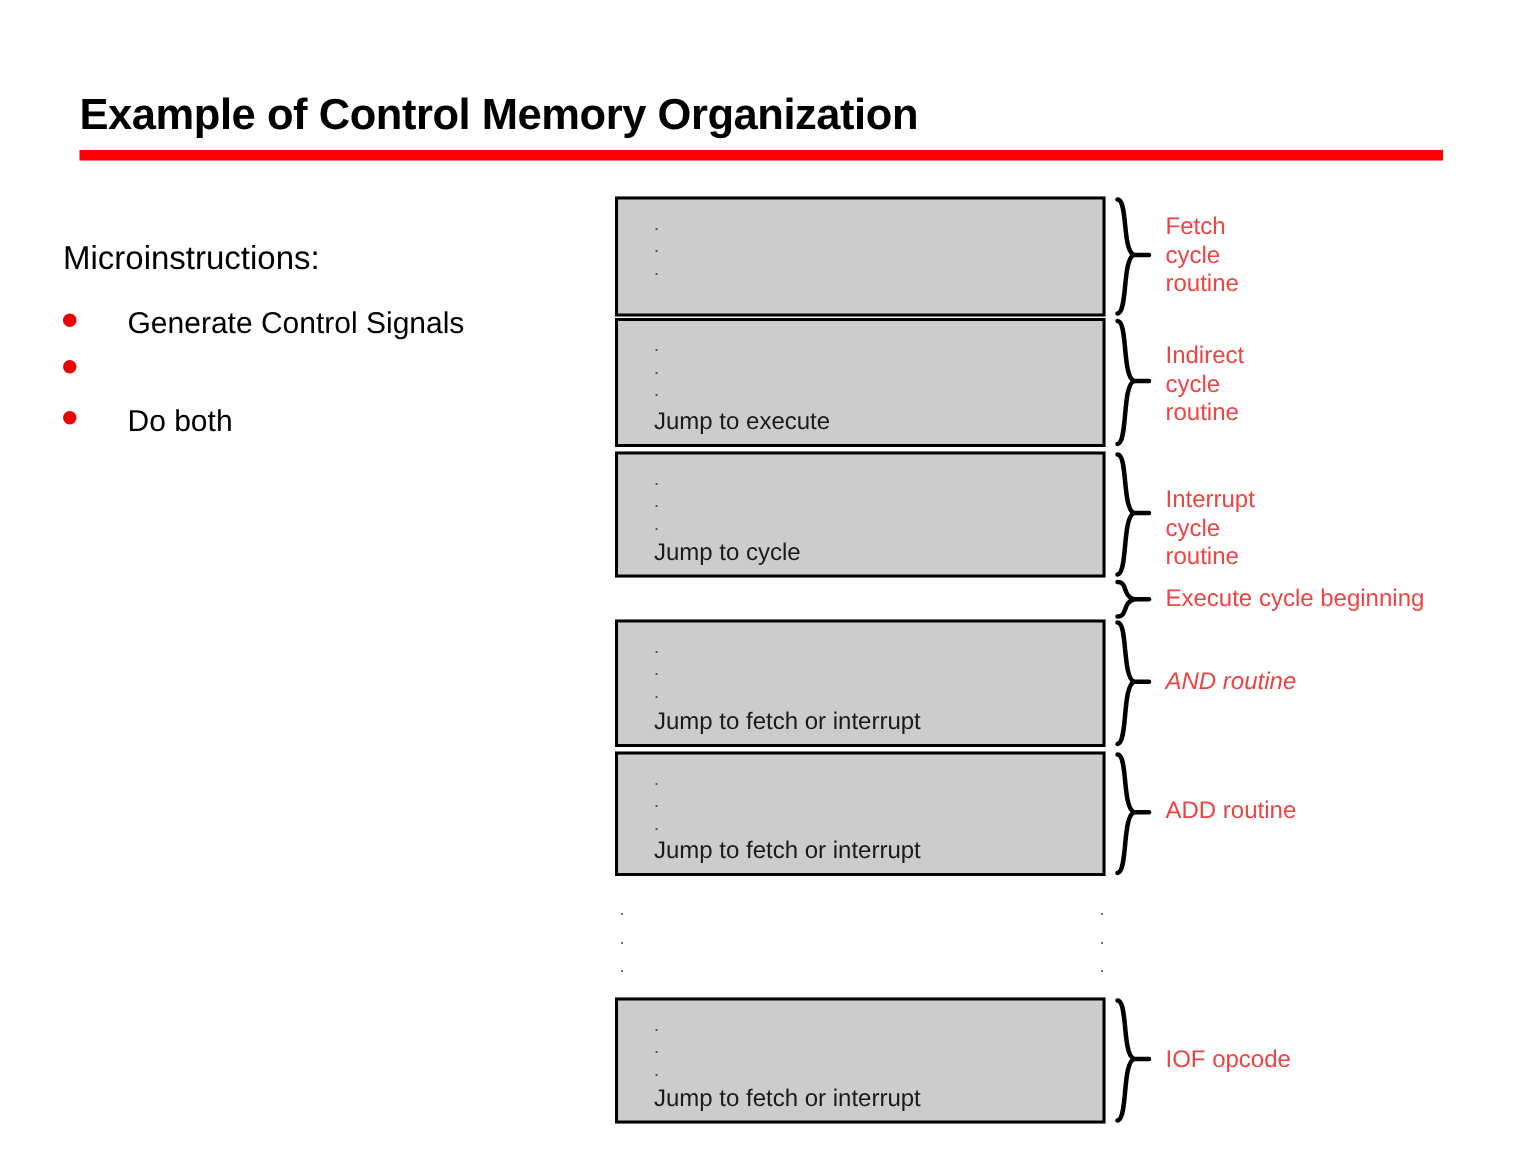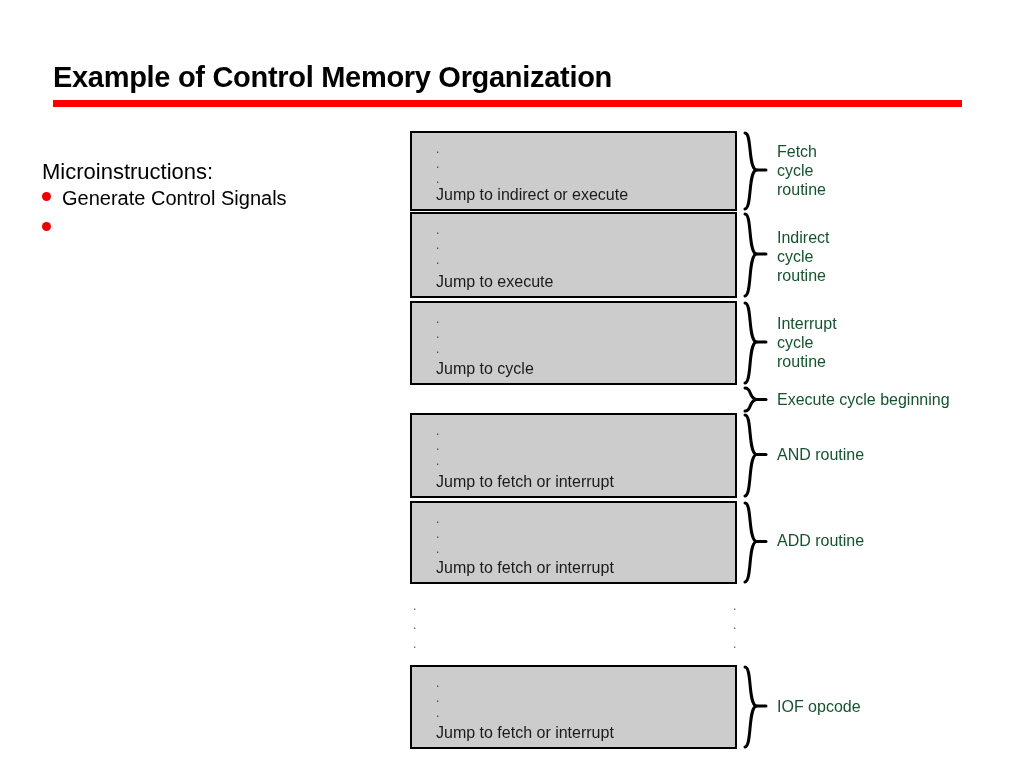--- a/index.html
+++ b/index.html
@@ -43,26 +43,28 @@
   #left-panel {
     position: absolute;
     left: 42px;
     top: 158px;
     width: 340px;
   }
   #intro-heading {
     font-size: 22px;
     line-height: 28px;
     color: #000000;
+    margin-bottom: 18px;
     white-space: nowrap;
   }
   .bullet-row {
     display: flex;
     align-items: baseline;
     margin-bottom: 16px;
+    gap: 23px;
   }
   .bullet-dot {
     flex: 0 0 auto;
     width: 9px;
     height: 9px;
     border-radius: 50%;
     background: #ee0000;
     margin-right: 11px;
     position: relative;
     top: -4px;
@@ -121,21 +123,21 @@
     position: absolute;
     left: 331px;
   }
   .brace svg { display: block; }
 
   .group-label {
     position: absolute;
     left: 367px;
     font-size: 16px;
     line-height: 19px;
-    color: #14532d;
+    color: #ef4444;
     white-space: pre-line;
   }
 
   
   .gap-dots {
     position: absolute;
     font-size: 12px;
     line-height: 19px;
     color: #555555;
   }
@@ -152,31 +154,34 @@
 
   <div class="bullet-row">
     <span class="bullet-dot"></span>
     <span class="bullet-text">Generate Control Signals</span>
   </div>
 
   <div class="bullet-row">
     <span class="bullet-dot"></span>
   </div>
 
+  <div class="bullet-row">
+    <span class="bullet-dot"></span>
+    <span class="bullet-text">Do both</span>
+  </div>
 </div>
 
 <div id="diagram">
 
   <div class="mem-block" style="top:0px; height:80px;">
     <div class="dots-col">
       <span>.</span>
       <span>.</span>
       <span>.</span>
     </div>
-    <div class="block-label">Jump to indirect or execute</div>
   </div>
   <div class="brace" style="top:0px;">
     <svg width="28" height="80" viewBox="0 0 28 80" aria-hidden="true">
       <path d="M4 2 C 11 2, 7 36, 15 39 C 7 42, 11 77, 4 78" fill="none" stroke="#000000" stroke-width="3" stroke-linecap="round"></path>
       <path d="M15 39 L 25 39" fill="none" stroke="#000000" stroke-width="3" stroke-linecap="round"></path>
     </svg>
   </div>
   <div class="group-label" style="top:11px;">Fetch
 cycle
 routine</div>
@@ -206,21 +211,21 @@
       <span>.</span>
     </div>
     <div class="block-label">Jump to cycle</div>
   </div>
   <div class="brace" style="top:170px;">
     <svg width="28" height="84" viewBox="0 0 28 84" aria-hidden="true">
       <path d="M4 2 C 11 2, 7 38, 15 41 C 7 44, 11 81, 4 82" fill="none" stroke="#000000" stroke-width="3" stroke-linecap="round"></path>
       <path d="M15 41 L 25 41" fill="none" stroke="#000000" stroke-width="3" stroke-linecap="round"></path>
     </svg>
   </div>
-  <div class="group-label" style="top:183px;">Interrupt
+  <div class="group-label" style="top:193px;">Interrupt
 cycle
 routine</div>
 
   <div class="brace" style="top:255px;">
     <svg width="28" height="27" viewBox="0 0 28 27" aria-hidden="true">
       <path d="M4 2 C 11 2, 7 11, 15 13.5 C 7 16, 11 25, 4 25" fill="none" stroke="#000000" stroke-width="3" stroke-linecap="round"></path>
       <path d="M15 13.5 L 25 13.5" fill="none" stroke="#000000" stroke-width="3" stroke-linecap="round"></path>
     </svg>
   </div>
   <div class="group-label" style="top:259px;text-align:center;">Execute cycle beginning</div>
@@ -232,21 +237,21 @@
       <span>.</span>
     </div>
     <div class="block-label">Jump to fetch or interrupt</div>
   </div>
   <div class="brace" style="top:282px;">
     <svg width="28" height="85" viewBox="0 0 28 85" aria-hidden="true">
       <path d="M4 2 C 11 2, 7 38, 15 41.5 C 7 45, 11 82, 4 83" fill="none" stroke="#000000" stroke-width="3" stroke-linecap="round"></path>
       <path d="M15 41.5 L 25 41.5" fill="none" stroke="#000000" stroke-width="3" stroke-linecap="round"></path>
     </svg>
   </div>
-  <div class="group-label" style="top:314px;">AND routine</div>
+  <div class="group-label" style="top:314px;font-style:italic;">AND routine</div>
 
   <div class="mem-block" style="top:370px; height:83px;">
     <div class="dots-col">
       <span>.</span>
       <span>.</span>
       <span>.</span>
     </div>
     <div class="block-label">Jump to fetch or interrupt</div>
   </div>
   <div class="brace" style="top:370px;">

